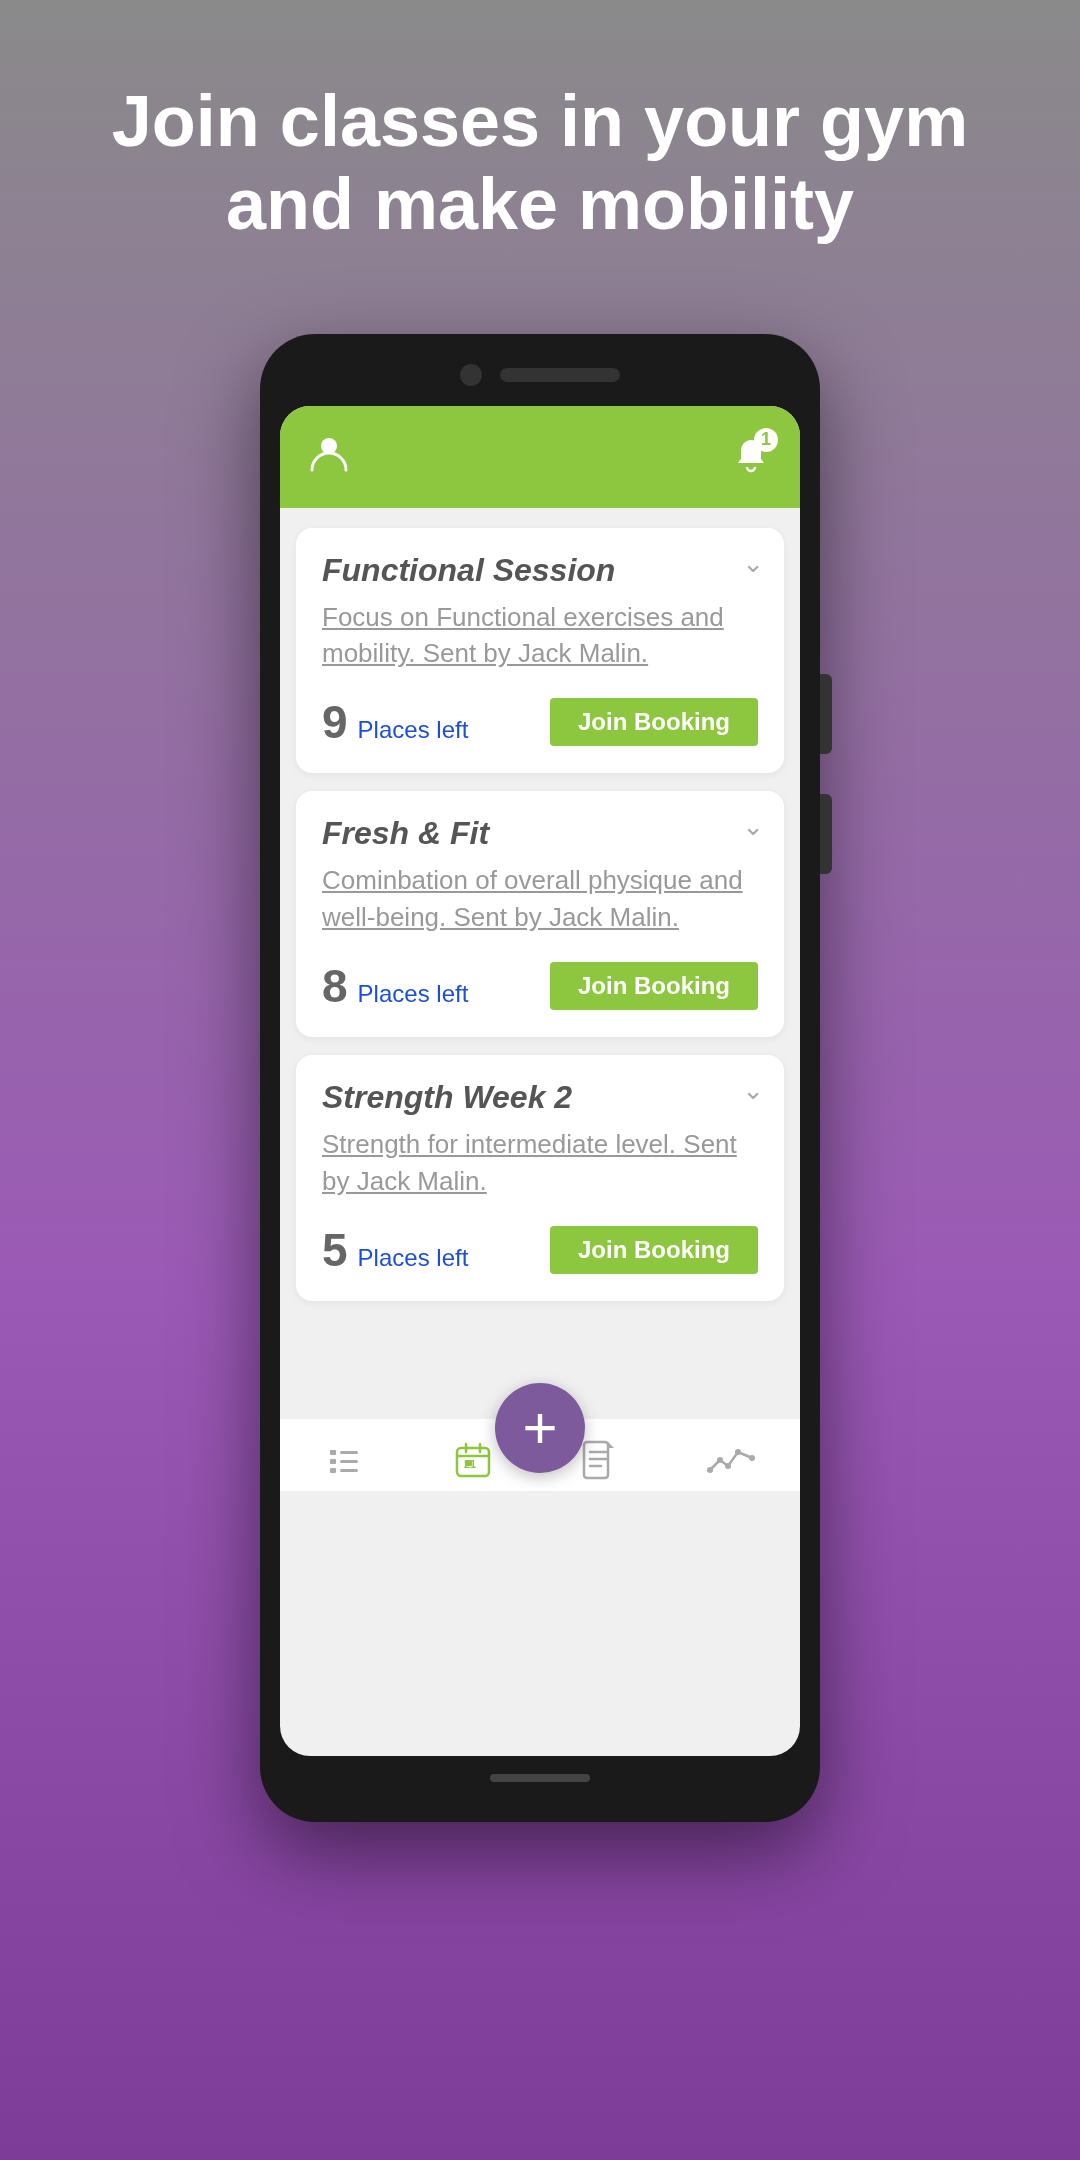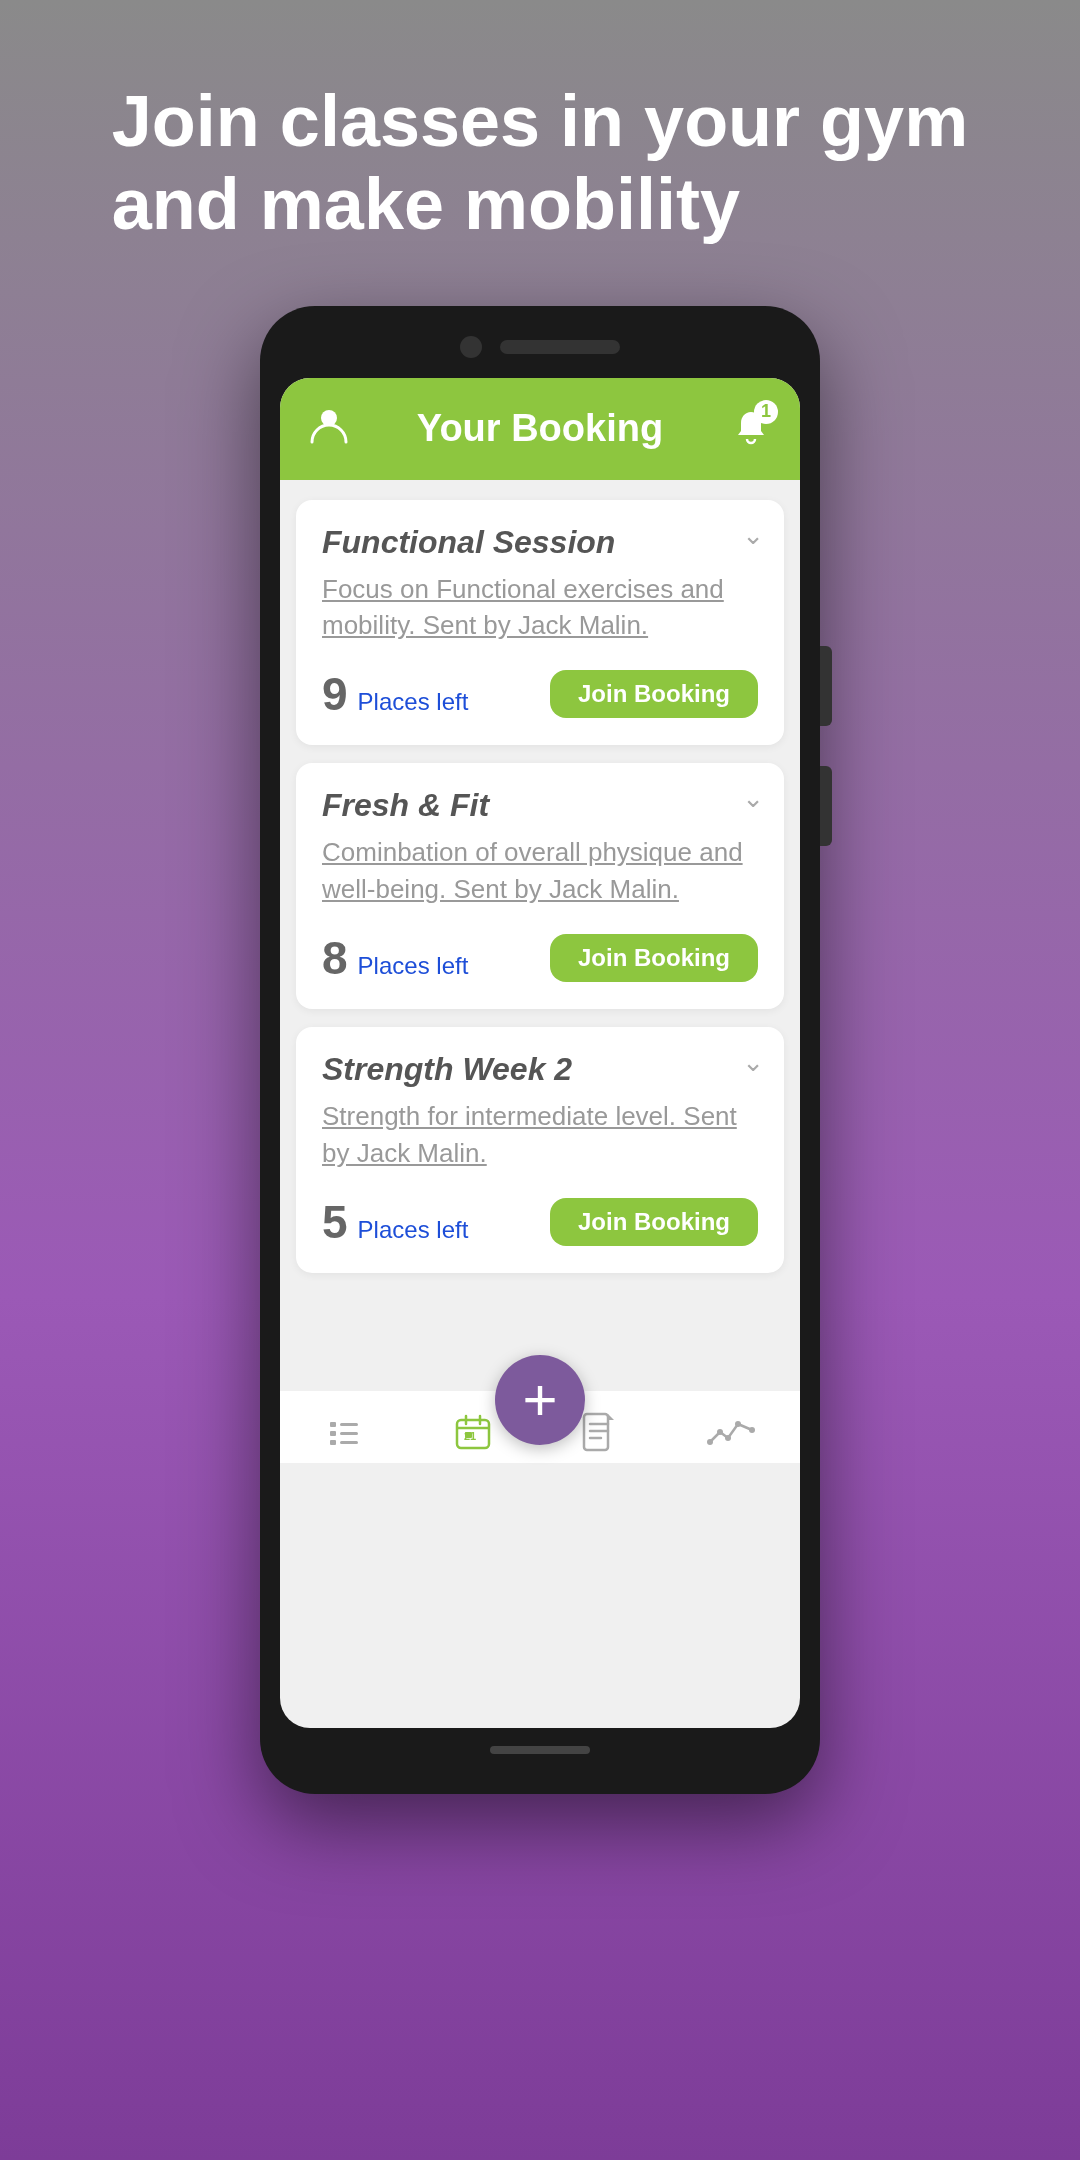--- a/index.html
+++ b/index.html
@@ -12,21 +12,22 @@
       flex-direction: column;
       align-items: center;
       font-family: 'Segoe UI', Arial, sans-serif;
       overflow: hidden;
     }
 
     .headline {
       color: white;
       font-size: 72px;
       font-weight: 900;
-      padding: 80px 80px 60px;
+      text-align: center;
+      padding: 80px 80px 88px;
       line-height: 1.15;
     }
 
     .phone-wrapper {
       width: 560px;
       background: #1a1a1a;
       border-radius: 55px;
       padding: 30px 20px 40px;
       box-shadow: 0 30px 80px rgba(0,0,0,0.5);
       position: relative;
@@ -165,21 +166,21 @@
 
     .places-label {
       font-size: 24px;
       color: #1d4ed8;
     }
 
     .join-btn {
       background: #8dc63f;
       color: white;
       border: none;
-      border-radius: 16px;
+      border-radius: 4px;
       padding: 10px 28px;
       font-size: 24px;
       font-weight: 600;
       cursor: pointer;
       white-space: nowrap;
     }
 
     
     .bottom-nav {
       background: white;
@@ -306,21 +307,20 @@
 
   <div class="phone-screen">
 
     <div class="app-header">
       <div class="header-icon">
         <svg class="person-svg" viewBox="0 0 38 38" fill="none">
           <circle cx="19" cy="12" r="8" fill="white"></circle>
           <path d="M2 36c0-9.4 7.6-17 17-17s17 7.6 17 17" stroke="white" stroke-width="3" fill="none" stroke-linecap="round"></path>
         </svg>
       </div>
-      <div class="header-title">Your Booking</div>
       <div class="notification-wrapper">
         <svg class="bell-svg" viewBox="0 0 38 38" fill="none">
           <path d="M19 4C13 4 9 9 9 15v8l-3 4h26l-3-4v-8c0-6-4-11-10-11z" fill="white"></path>
           <path d="M15 31c0 2.2 1.8 4 4 4s4-1.8 4-4" stroke="white" stroke-width="2.5" fill="none"></path>
         </svg>
         <div class="notification-badge">1</div>
       </div>
     </div>
 
     <div class="screen-content">

